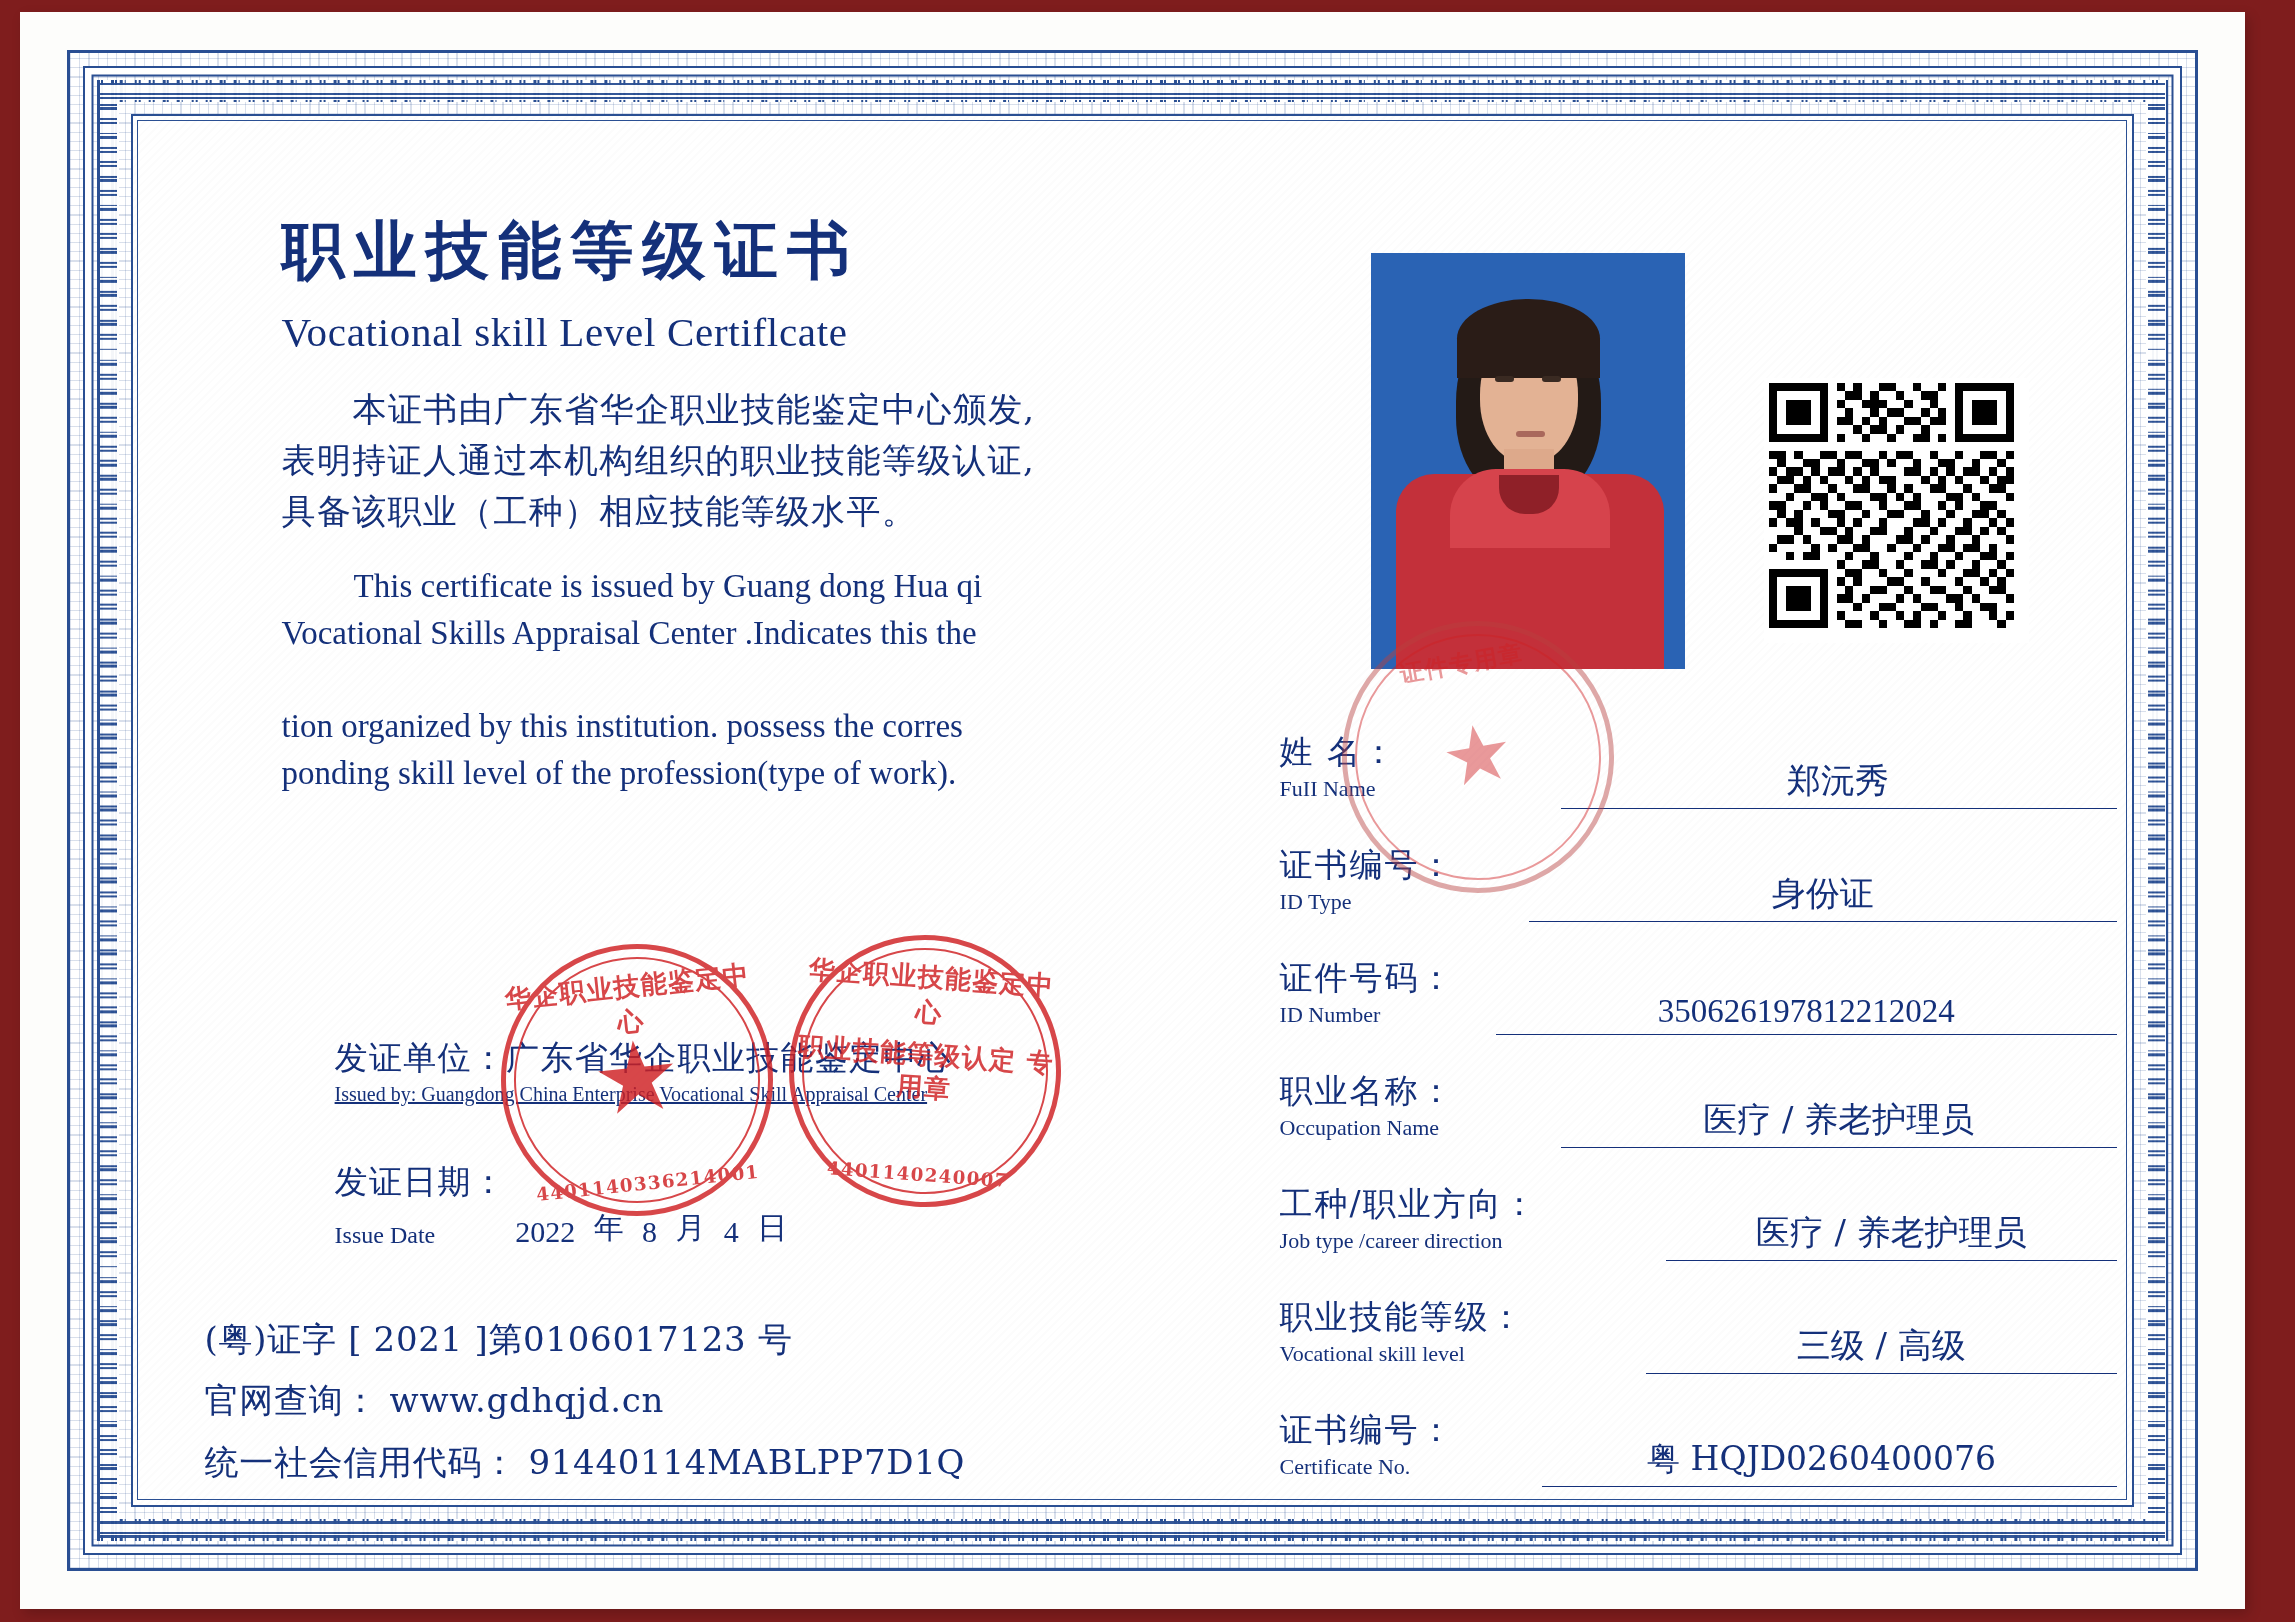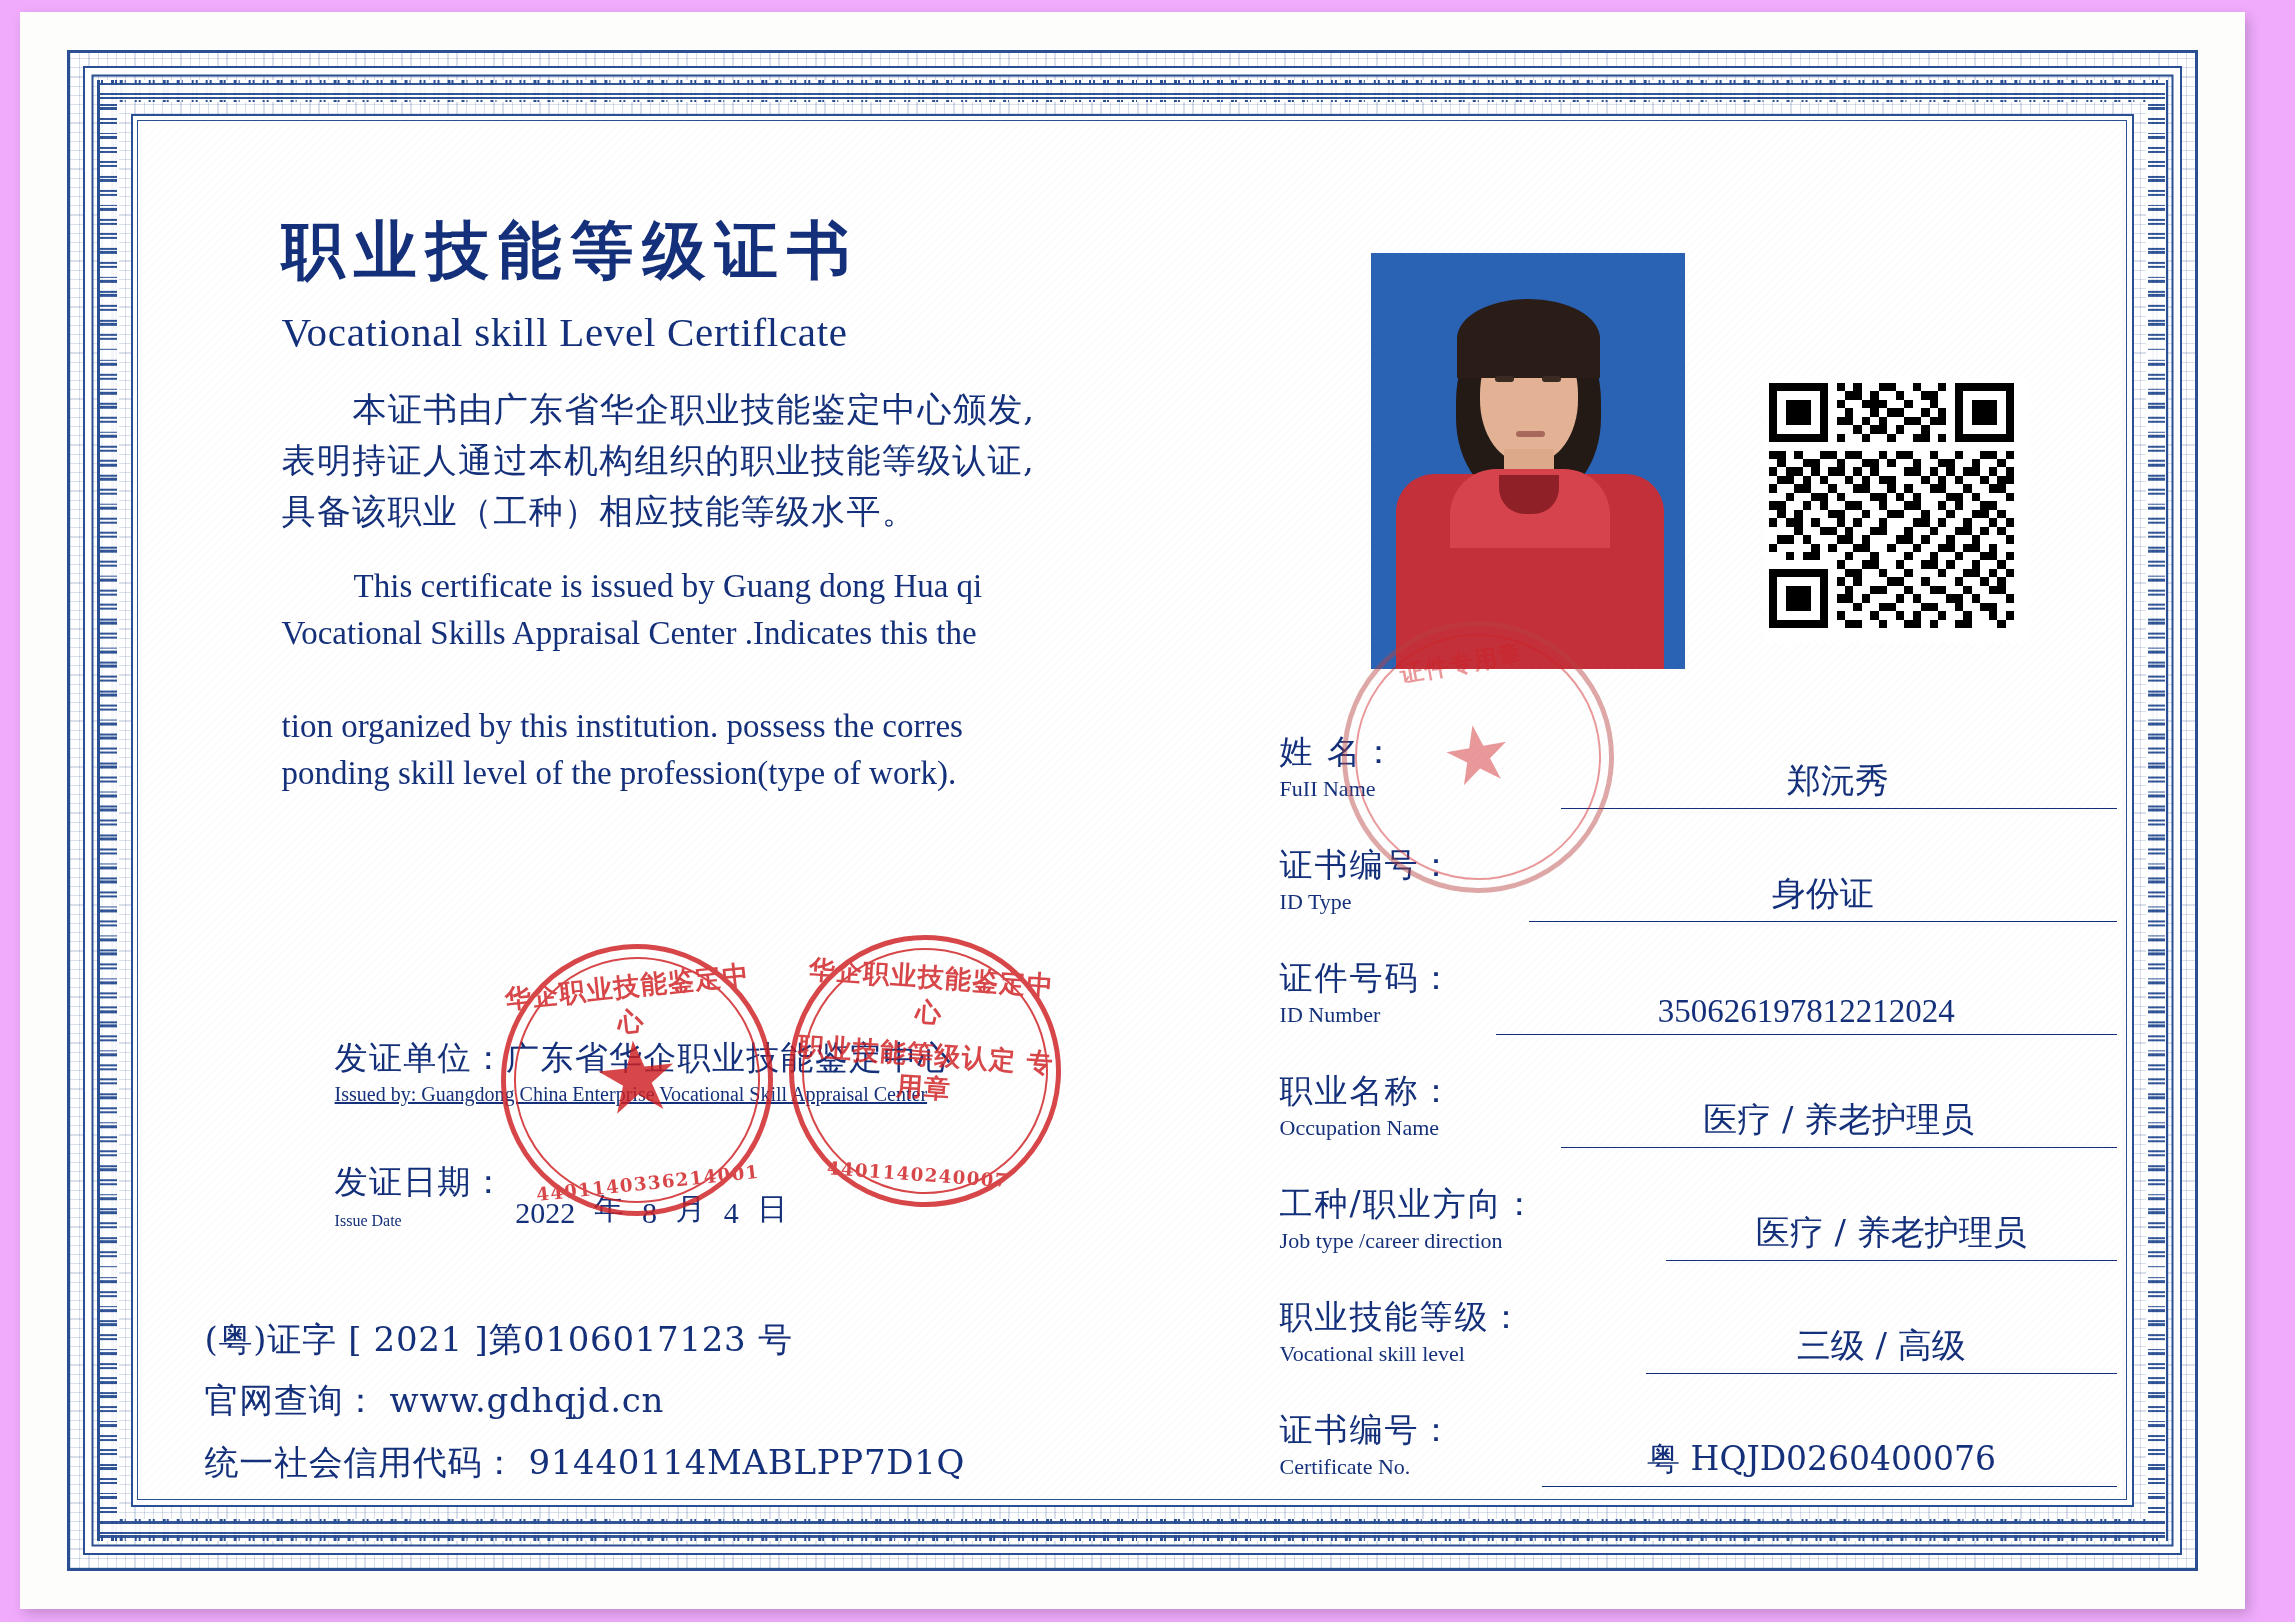--- a/index.html
+++ b/index.html
@@ -1,17 +1,17 @@
 <!DOCTYPE html>
 <html style="font-size:10.5px"><head>
 <meta charset="utf-8">
 <style>
   html,body{margin:0;padding:0;background:#e8e8e6;}
   body{width:2295px;height:1623px;font-family:"Liberation Serif",serif;}
-  .page{position:relative;width:2295px;height:1623px;background:#f0abfc;overflow:hidden;}
+  .page{position:relative;width:2295px;height:1623px;background:#7f1d1d;overflow:hidden;}
 
   
   .paper{
     position:absolute;left:19.6px;top:11.8px;width:2225px;height:1597px;
     background:#fdfdfb;
     box-shadow:3.9px 5.2px 11.8px rgba(0,0,0,0.18);
   }
 
   
   .frame-outer{
@@ -74,21 +74,21 @@
   }
   .para-en .first{display:block;text-indent:72px;}
 
   .issuer{position:absolute;left:315px;top:1024px;width:851px;color:#14307a;}
   .issuer .cn{font-family:"DejaVu Serif",serif;font-size:33px;letter-spacing:1.3px;white-space:nowrap;}
   .issuer .en{font-size:20px;margin-top:2.6px;white-space:nowrap;text-decoration:underline;}
 
   .issuedate{position:absolute;left:315px;top:1148px;color:#14307a;}
   .issuedate .row{display:flex;align-items:flex-end;white-space:nowrap;}
   .issuedate .cn{font-family:"DejaVu Serif",serif;font-size:33px;letter-spacing:1.3px;}
-  .issuedate .en{font-size:16px;margin-top:7px;}
+  .issuedate .en{font-size:24px;margin-top:17px;}
   .issuedate .val{font-size:30px;margin:0 9.2px;}
 
   .footer{position:absolute;left:185px;top:1305px;color:#14307a;}
   .footer div{font-family:"DejaVu Serif",serif;font-size:34px;letter-spacing:0.7px;margin-bottom:15.7px;white-space:nowrap;}
 
   
   .photo{
     position:absolute;left:1351px;top:241px;width:314px;height:416px;
     background:linear-gradient(180deg,#2a63b4 0%,#2a63b4 100%);
     overflow:hidden;

